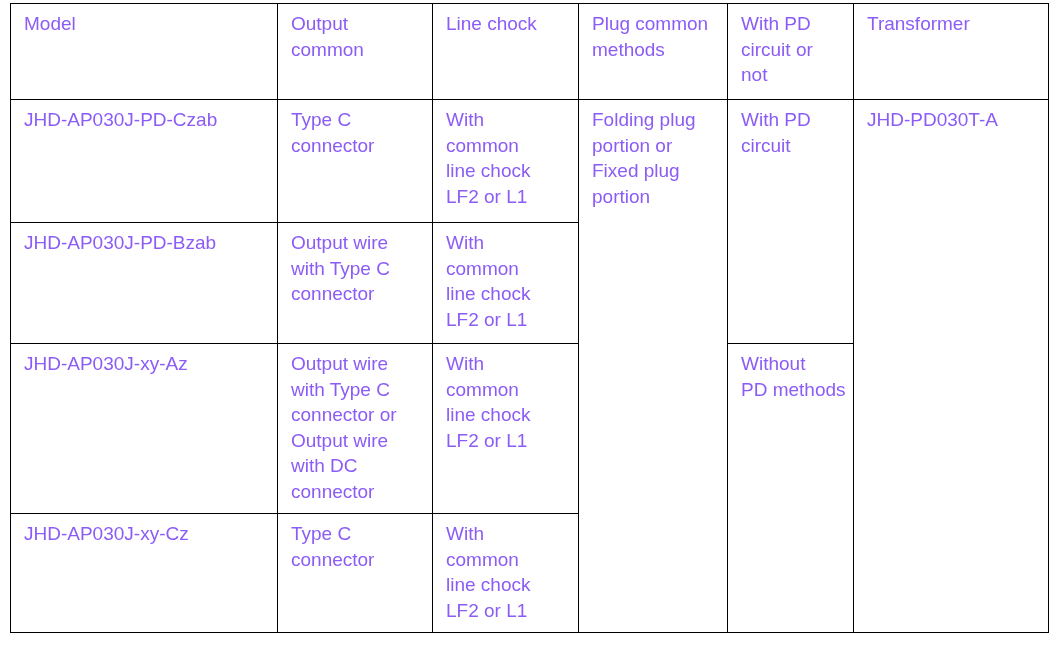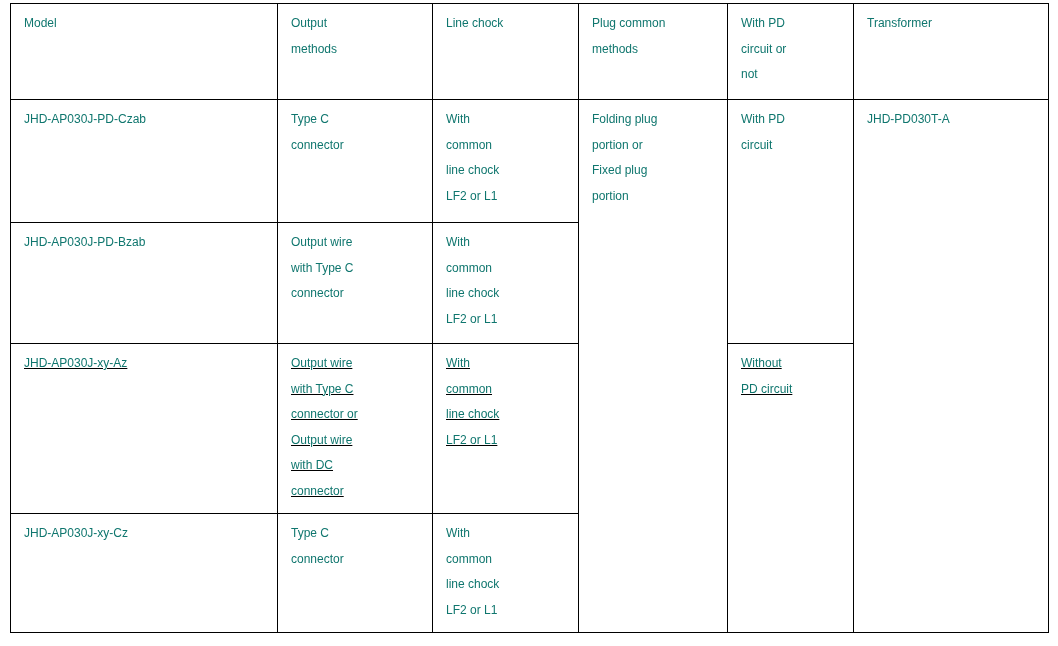--- a/index.html
+++ b/index.html
@@ -31,41 +31,41 @@
     width: 1038px;
     border-collapse: collapse;
     table-layout: fixed;
     background: #ffffff;
   }
 
   .spec-table td {
     border: 1px solid #000000;
     vertical-align: top;
     padding: 7px 0 7px 13px;
-    font-size: 12px;
+    font-size: 19px;
     line-height: 25.5px;
     font-weight: normal;
-    color: #0f766e;
+    color: #8b5cf6;
     word-wrap: break-word;
     overflow-wrap: break-word;
   }
 
   
   .col-model       { width: 267px; }
   .col-output      { width: 155px; }
   .col-chock       { width: 146px; }
   .col-plug        { width: 149px; }
   .col-pd          { width: 126px; }
   .col-transformer { width: 195px; }
 
   
   .row-header { height: 96px;  }
   .row-1      { height: 123px; }
   .row-2      { height: 121px; }
-  .row-3      { height: 170px; text-decoration: underline; }
+  .row-3      { height: 170px; }
   .row-4      { height: 119px; }
 
   .cell-text {
     display: block;
     white-space: pre-line;
   }
 </style>
 </head>
 <body>
 
@@ -81,21 +81,21 @@
       <col class="col-transformer">
     </colgroup>
     <tbody>
 
       <tr class="row-header">
         <td>
           <span class="cell-text">Model</span>
         </td>
         <td>
           <span class="cell-text">Output
-methods</span>
+common</span>
         </td>
         <td>
           <span class="cell-text">Line chock</span>
         </td>
         <td>
           <span class="cell-text">Plug common
 methods</span>
         </td>
         <td>
           <span class="cell-text">With PD
@@ -166,21 +166,21 @@
 connector</span>
         </td>
         <td>
           <span class="cell-text">With
 common
 line chock
 LF2 or L1</span>
         </td>
         <td rowspan="2">
           <span class="cell-text">Without
-PD circuit</span>
+PD methods</span>
         </td>
       </tr>
 
       <tr class="row-4">
         <td>
           <span class="cell-text">JHD-AP030J-xy-Cz</span>
         </td>
         <td>
           <span class="cell-text">Type C
 connector</span>

